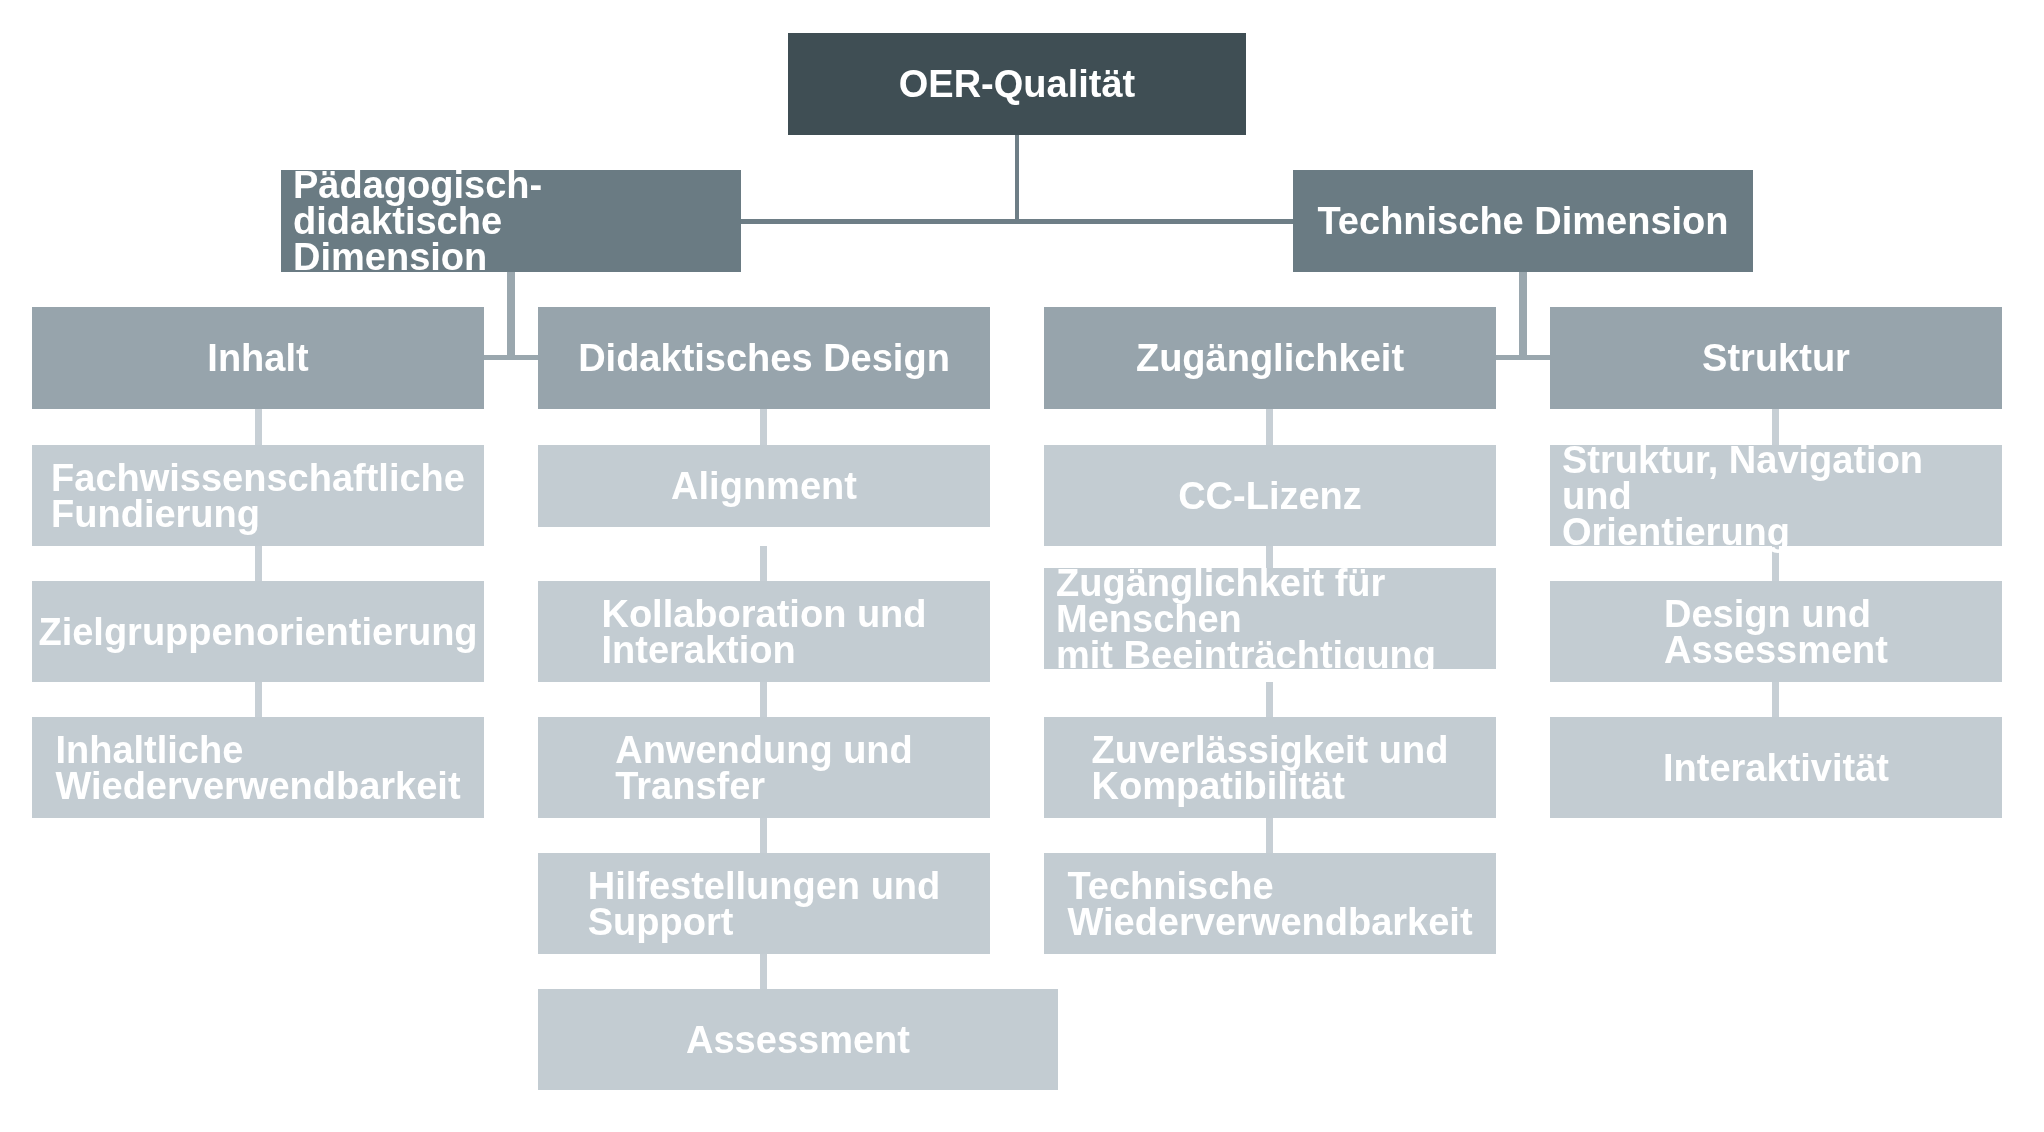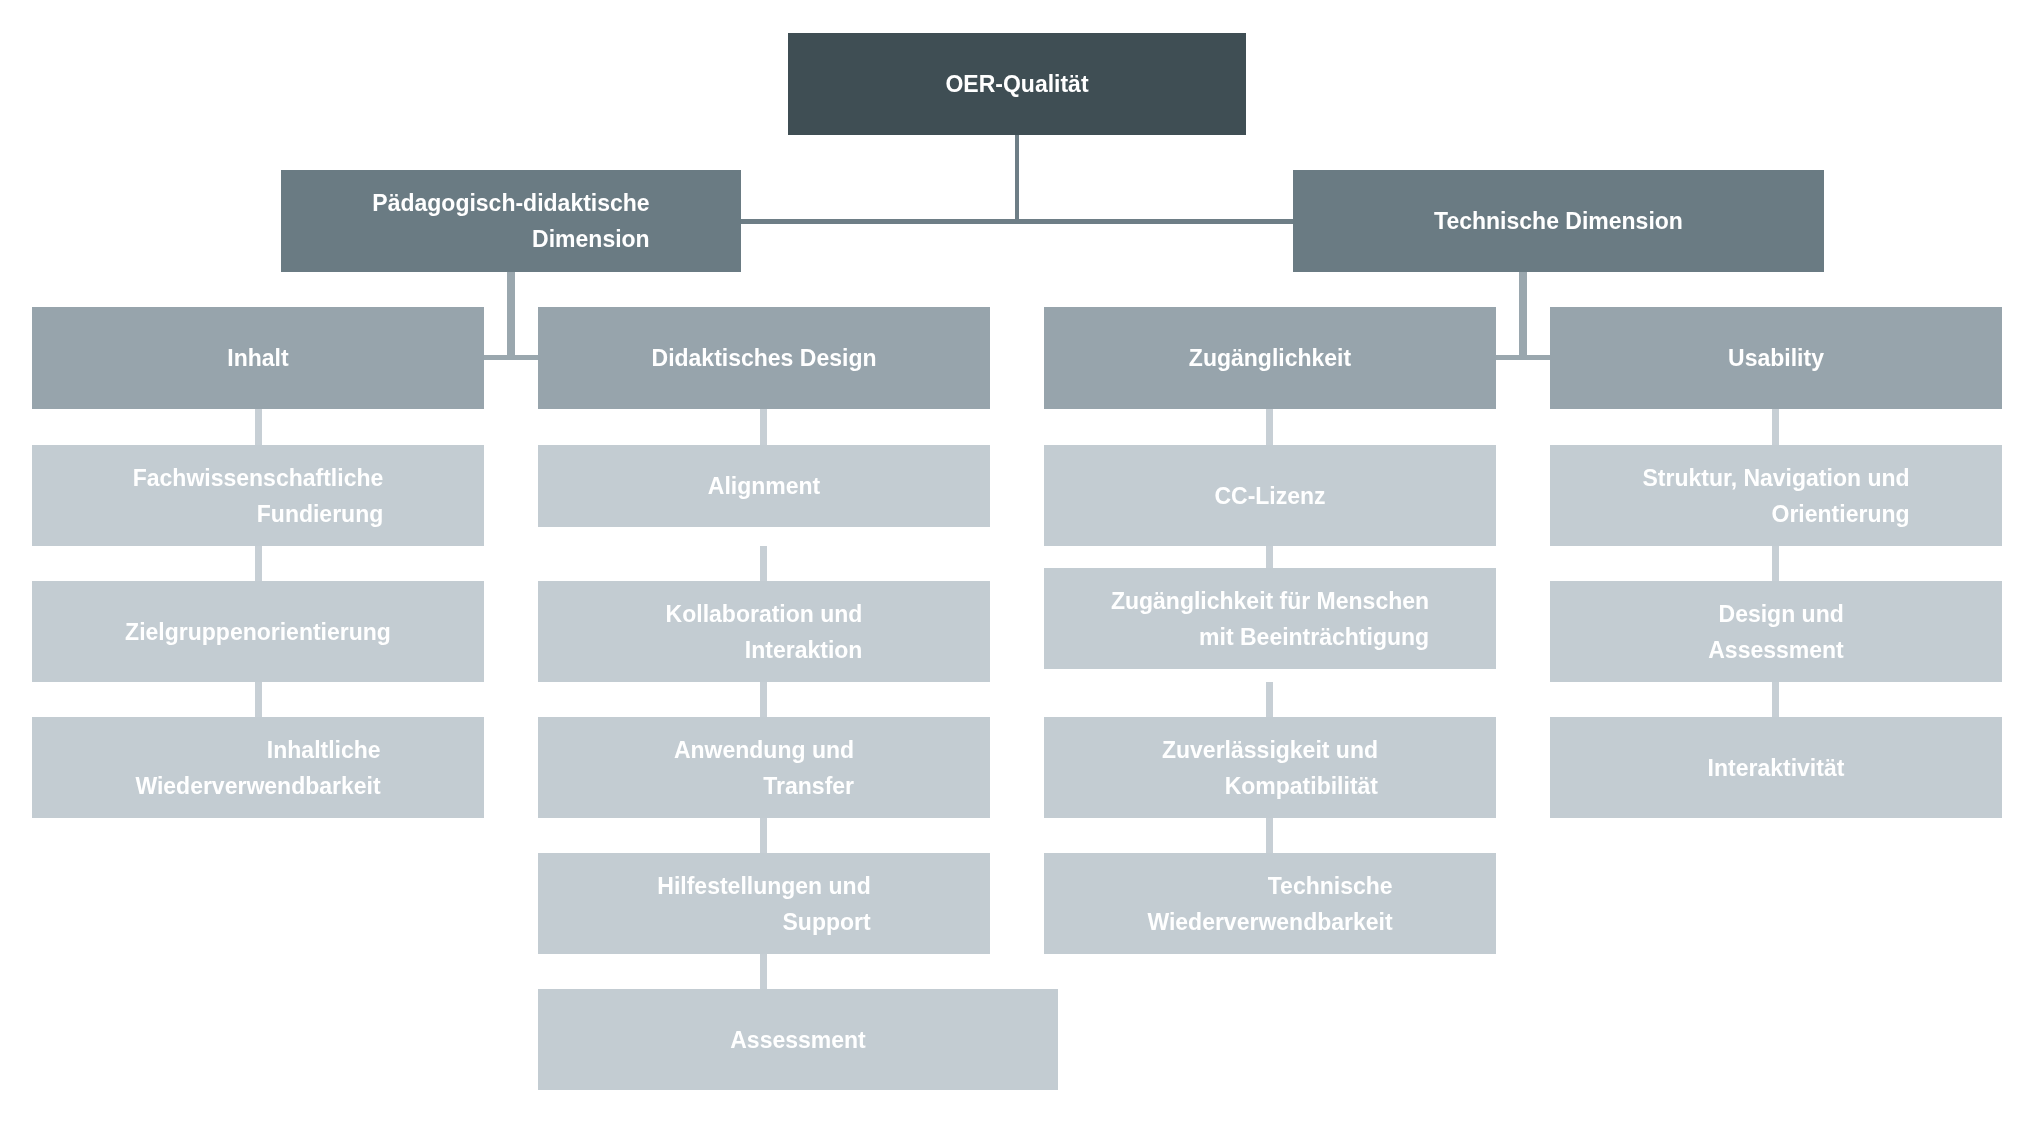--- a/index.html
+++ b/index.html
@@ -13,24 +13,24 @@
     width: 2044px;
     height: 1132px;
     background: var(--background, #ffffff);
     overflow: hidden;
   }
   .box {
     position: absolute;
     display: flex;
     align-items: center;
     justify-content: center;
-    text-align: right;
+    text-align: left;
     color: var(--text, #ffffff);
     font-weight: 700;
-    font-size: 23px;
+    font-size: 38px;
     line-height: 36px;
     white-space: pre-line;
     padding: 0 12px;
     box-sizing: border-box;
   }
   .root-box   { background: var(--root-box, #3f4e54); }
   .dim-box    { background: var(--dimension-box, #6a7b83); }
   .header-box { background: var(--header-box, #97a4ac); }
   .item-box   { background: var(--item-box, #c3ccd2); }
   .conn { position: absolute; }
@@ -67,26 +67,26 @@
   <div class="conn conn-light" style="left:1266px; top:818px; width:7px; height:35px"></div>
 
   <div class="conn conn-light" style="left:1772px; top:409px; width:7px; height:36px"></div>
   <div class="conn conn-light" style="left:1772px; top:546px; width:7px; height:35px"></div>
   <div class="conn conn-light" style="left:1772px; top:682px; width:7px; height:35px"></div>
 
   <div class="box root-box" style="left:788px; top:33px; width:458px; height:102px">OER-Qualität</div>
 
   <div class="box dim-box" style="left:281px; top:170px; width:460px; height:102px">Pädagogisch-didaktische
 Dimension</div>
-  <div class="box dim-box" style="left:1293px; top:170px; width:531px; height:102px">Technische Dimension</div>
+  <div class="box dim-box" style="left:1293px; top:170px; width:460px; height:102px">Technische Dimension</div>
 
   <div class="box header-box" style="left:32px; top:307px; width:452px; height:102px">Inhalt</div>
   <div class="box header-box" style="left:538px; top:307px; width:452px; height:102px">Didaktisches Design</div>
   <div class="box header-box" style="left:1044px; top:307px; width:452px; height:102px">Zugänglichkeit</div>
-  <div class="box header-box" style="left:1550px; top:307px; width:452px; height:102px">Usability</div>
+  <div class="box header-box" style="left:1550px; top:307px; width:452px; height:102px">Struktur</div>
 
   <div class="box item-box" style="left:32px; top:445px; width:452px; height:101px">Fachwissenschaftliche
 Fundierung</div>
   <div class="box item-box" style="left:32px; top:581px; width:452px; height:101px">Zielgruppenorientierung</div>
   <div class="box item-box" style="left:32px; top:717px; width:452px; height:101px">Inhaltliche
 Wiederverwendbarkeit</div>
 
   <div class="box item-box" style="left:538px; top:445px; width:452px; height:82px">Alignment</div>
   <div class="box item-box" style="left:538px; top:581px; width:452px; height:101px">Kollaboration und
 Interaktion</div>

